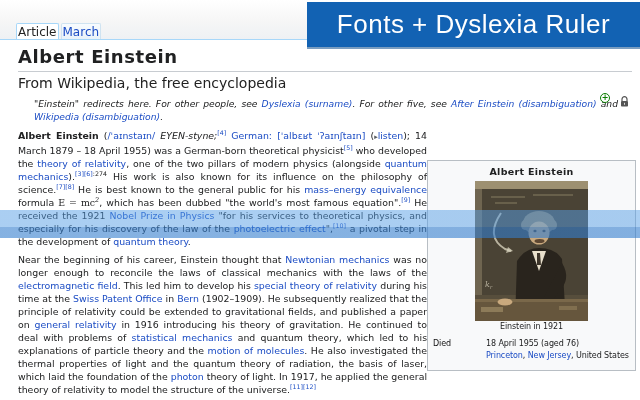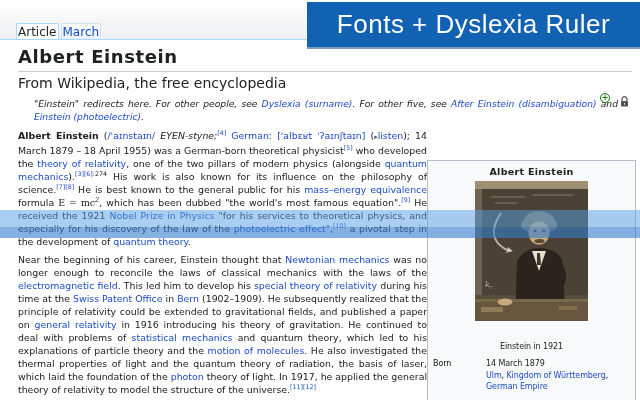--- a/index.html
+++ b/index.html
@@ -46,21 +46,21 @@
   sup.ref.plain{color:var(--text);cursor:default;}
   .math{font-family:"DejaVu Serif","Liberation Serif",serif;}
   sup.msup{font-family:"DejaVu Serif",serif;font-style:italic;font-size:6.5px;line-height:0;}
   .spk{color:#54595d;font-size:7px;}
   
   .infobox{position:absolute;top:120px;right:4px;width:209px;z-index:2;
     background:#f8f9fa;border:1px solid #b8bec4;box-sizing:border-box;
     padding:3px 4px 6px;font-size:8px;line-height:11px;letter-spacing:-.1px;}
   .ib-title{text-align:center;font-weight:bold;font-size:9.5px;padding:2px 0 4px;letter-spacing:.3px;}
   .ib-photo{width:113px;height:140px;margin:0 auto;display:block;}
-  .ib-caption{text-align:center;font-size:8px;padding:20px 0 2px;}
+  .ib-caption{text-align:center;font-size:8px;padding:0 0 2px;}
   table.ib{border-collapse:collapse;width:100%;}
   td.ib-label{vertical-align:top;width:48px;padding:4px 2px 2px 1px;font-size:8px;color:#111;}
   td.ib-val{vertical-align:top;padding:4px 0 2px 3px;}
   td.ib-val .vline{margin:0 0 1px 0;}
   
   .ruler{position:absolute;left:0;top:210px;width:640px;height:28px;z-index:20;
     background:linear-gradient(180deg,
       rgba(86,158,229,.50) 0%,rgba(86,158,229,.50) 62%,
       rgba(52,126,206,.60) 62%,rgba(52,126,206,.60) 100%);}
 </style>
@@ -88,21 +88,21 @@
           <path d="M2 5 V3.2 a2.5 2.5 0 0 1 5 0 V5" fill="none" stroke="#555" stroke-width="1.2"></path>
           <rect x="1" y="5" width="7" height="5.5" rx="0.8" fill="#555"></rect>
           <rect x="4" y="6.8" width="1" height="2" fill="#ddd"></rect>
         </svg>
       </span>
     </div>
 
     <h1 class="title">Albert Einstein</h1>
     <div class="subtitle">From Wikipedia, the free encyclopedia</div>
 
-    <div class="hatnote"><i>"Einstein" redirects here. For other people, see </i><a class="lnk" href="#"><i>Dyslexia (surname)</i></a><i>. For other five, see </i><a class="lnk" href="#"><i>After Einstein (disambiguation)</i></a><i> and </i><a class="lnk" href="#"><i>Einstein (photoelectric)</i></a><i>.</i></div>
+    <div class="hatnote"><i>"Einstein" redirects here. For other people, see </i><a class="lnk" href="#"><i>Dyslexia (surname)</i></a><i>. For other five, see </i><a class="lnk" href="#"><i>After Einstein (disambiguation)</i></a><i> and </i><a class="lnk" href="#"><i>Wikipedia (disambiguation)</i></a><i>.</i></div>
 
     <div class="bodycol">
       <p><b>Albert Einstein</b> (<a class="lnk" href="#">/ˈaɪnstaɪn/</a> <i>EYEN-styne;</i><sup class="ref">[4]</sup> <a class="lnk" href="#">German:</a> <a class="lnk" href="#">[ˈalbɛʁt ˈʔaɪnʃtaɪn]</a> (<span class="spk">▸</span><a class="lnk" href="#">listen</a>); 14 March 1879 – 18 April 1955) was a German-born theoretical physicist<sup class="ref">[5]</sup> who developed the <a class="lnk" href="#">theory of relativity</a>, one of the two pillars of modern physics (alongside <a class="lnk" href="#">quantum mechanics</a>).<sup class="ref">[3][6]</sup><sup class="ref plain">:274</sup> His work is also known for its influence on the philosophy of science.<sup class="ref">[7][8]</sup> He is best known to the general public for his <a class="lnk" href="#">mass–energy equivalence</a> formula <span class="math">E = mc</span><sup class="msup">2</sup>, which has been dubbed "the world's most famous equation".<sup class="ref">[9]</sup> He received the 1921 <a class="lnk" href="#">Nobel Prize in Physics</a> "for his services to theoretical physics, and especially for his discovery of the law of the <a class="lnk" href="#">photoelectric effect</a>",<sup class="ref">[10]</sup> a pivotal step in the development of <a class="lnk" href="#">quantum theory</a>.</p>
       <p>Near the beginning of his career, Einstein thought that <a class="lnk" href="#">Newtonian mechanics</a> was no longer enough to reconcile the laws of classical mechanics with the laws of the <a class="lnk" href="#">electromagnetic field</a>. This led him to develop his <a class="lnk" href="#">special theory of relativity</a> during his time at the <a class="lnk" href="#">Swiss Patent Office</a> in <a class="lnk" href="#">Bern</a> (1902–1909). He subsequently realized that the principle of relativity could be extended to gravitational fields, and published a paper on <a class="lnk" href="#">general relativity</a> in 1916 introducing his theory of gravitation. He continued to deal with problems of <a class="lnk" href="#">statistical mechanics</a> and quantum theory, which led to his explanations of particle theory and the <a class="lnk" href="#">motion of molecules</a>. He also investigated the thermal properties of light and the quantum theory of radiation, the basis of laser, which laid the foundation of the <a class="lnk" href="#">photon</a> theory of light. In 1917, he applied the general theory of relativity to model the structure of the universe.<sup class="ref">[11][12]</sup></p>
       <p>Einstein moved to Switzerland in 1895 and renounced his German citizenship in 1896. After being stateless for more than five years, he acquired  in 1901, which he kept for the rest of his life. Except for one year in , he lived in Switzerland between 1895 and 1914.</p>
 
     </div>
 
     <aside class="infobox">
       <div class="ib-title">Albert Einstein</div>
@@ -129,27 +129,20 @@
         <rect x="0" y="118" width="113" height="22" fill="#66563d"></rect>
         <rect x="0" y="118" width="113" height="3" fill="#7a684a"></rect>
         <ellipse cx="30" cy="121" rx="7.5" ry="3.5" fill="#c9a97e"></ellipse>
         <rect x="6" y="126" width="22" height="5" fill="#8d7b59"></rect>
         <rect x="84" y="125" width="18" height="4" fill="#816f4f"></rect>
       </svg>
       <div class="ib-caption">Einstein in 1921</div>
       <table class="ib">
         <tbody>
             <tr>
-              <td class="ib-label">Born</td>
-              <td class="ib-val">
-                <div class="vline">14 March 1879</div>
-                <div class="vline"><a class="lnk" href="#">Ulm</a>, <a class="lnk" href="#">Kingdom of Württemberg</a>, <a class="lnk" href="#">German Empire</a></div>
-              </td>
-            </tr>
-            <tr>
               <td class="ib-label">Died</td>
               <td class="ib-val">
                 <div class="vline">18 April 1955 (aged 76)</div>
                 <div class="vline"><a class="lnk" href="#">Princeton</a>, <a class="lnk" href="#">New Jersey</a>, United States</div>
               </td>
             </tr>
           </tbody>
       </table>
     </aside>
   </div>

